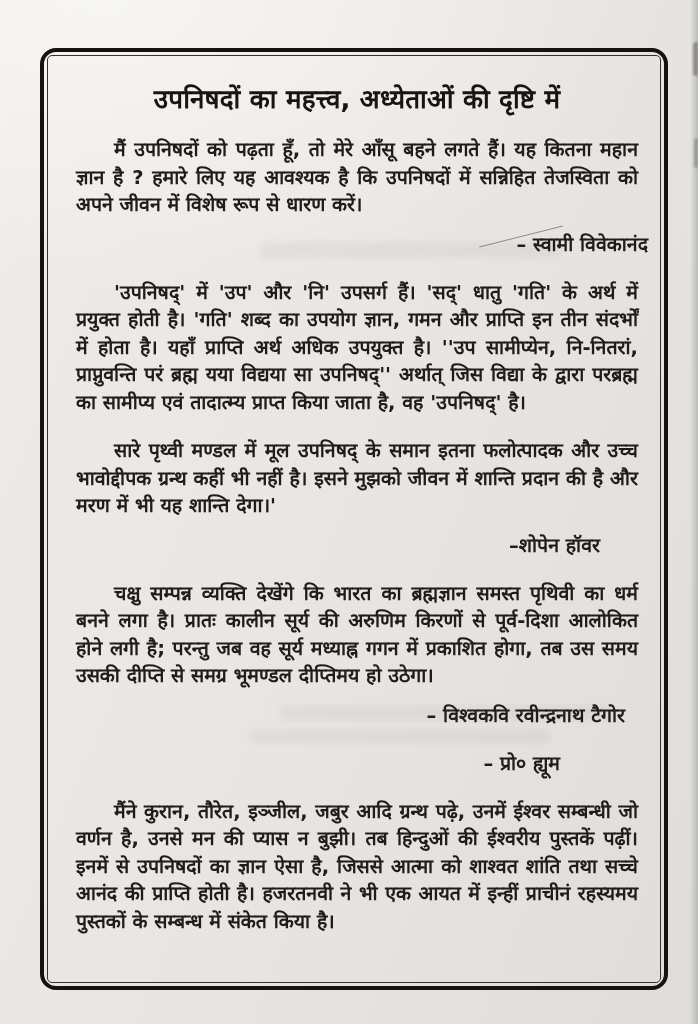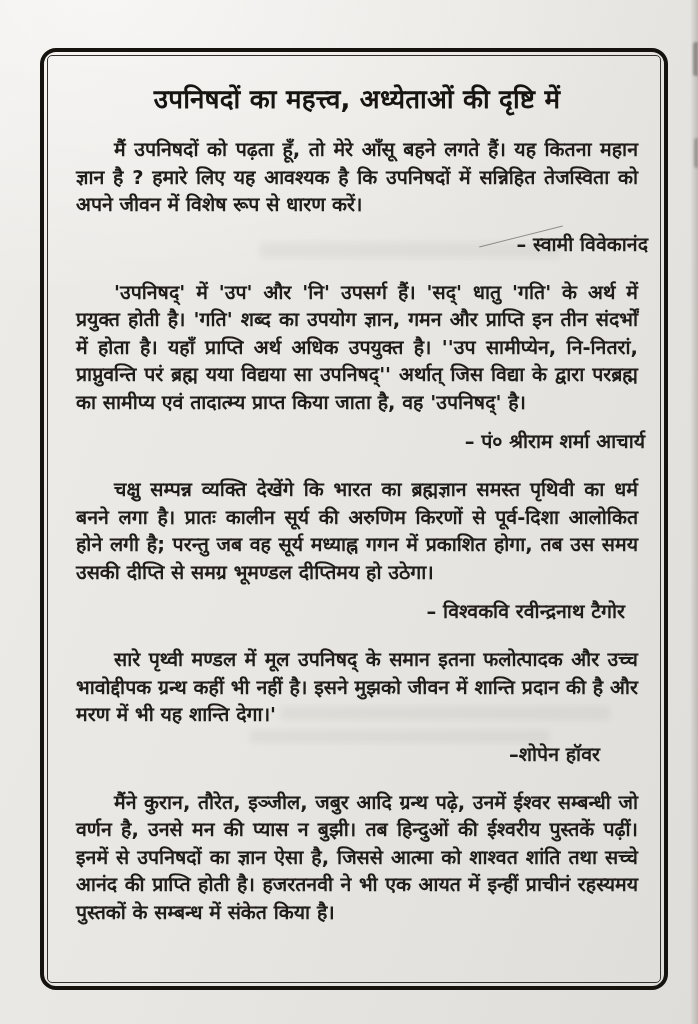--- a/index.html
+++ b/index.html
@@ -132,34 +132,34 @@
 
       <h1 class="page-title">उपनिषदों का महत्त्व, अध्येताओं की दृष्टि में</h1>
 
       <div class="quote q1">
         <p class="quote-text">मैं उपनिषदों को पढ़ता हूँ, तो मेरे आँसू बहने लगते हैं। यह कितना महान ज्ञान है ? हमारे लिए यह आवश्यक है कि उपनिषदों में सन्निहित तेजस्विता को अपने जीवन में विशेष रूप से धारण करें।</p>
         <div class="quote-author">– स्वामी विवेकानंद</div>
       </div>
 
       <div class="quote q2">
         <p class="quote-text">'उपनिषद्' में 'उप' और 'नि' उपसर्ग हैं। 'सद्' धातु 'गति' के अर्थ में प्रयुक्त होती है। 'गति' शब्द का उपयोग ज्ञान, गमन और प्राप्ति इन तीन संदर्भों में होता है। यहाँ प्राप्ति अर्थ अधिक उपयुक्त है। ''उप सामीप्येन, नि-नितरां, प्राप्नुवन्ति परं ब्रह्म यया विद्यया सा उपनिषद्'' अर्थात् जिस विद्या के द्वारा परब्रह्म का सामीप्य एवं तादात्म्य प्राप्त किया जाता है, वह 'उपनिषद्' है।</p>
-        <div class="quote-author">– पं० श्रीराम शर्मा आचार्य</div>
+      </div>
+
+      <div class="quote q4">
+        <p class="quote-text">सारे पृथ्वी मण्डल में मूल उपनिषद् के समान इतना फलोत्पादक और उच्च भावोद्दीपक ग्रन्थ कहीं भी नहीं है। इसने मुझको जीवन में शान्ति प्रदान की है और मरण में भी यह शान्ति देगा।'</p>
+        <div class="quote-author">–शोपेन हॉवर</div>
       </div>
 
       <div class="quote q3">
         <p class="quote-text">चक्षु सम्पन्न व्यक्ति देखेंगे कि भारत का ब्रह्मज्ञान समस्त पृथिवी का धर्म बनने लगा है। प्रातः कालीन सूर्य की अरुणिम किरणों से पूर्व-दिशा आलोकित होने लगी है; परन्तु जब वह सूर्य मध्याह्न गगन में प्रकाशित होगा, तब उस समय उसकी दीप्ति से समग्र भूमण्डल दीप्तिमय हो उठेगा।</p>
         <div class="quote-author">– विश्वकवि रवीन्द्रनाथ टैगोर</div>
       </div>
 
-      <div class="quote q4">
-        <p class="quote-text">सारे पृथ्वी मण्डल में मूल उपनिषद् के समान इतना फलोत्पादक और उच्च भावोद्दीपक ग्रन्थ कहीं भी नहीं है। इसने मुझको जीवन में शान्ति प्रदान की है और मरण में भी यह शान्ति देगा।'</p>
-        <div class="quote-author">–शोपेन हॉवर</div>
-      </div>
-
       <div class="quote q5">
+        <div class="quote-author">– प्रो० ह्यूम</div>
       </div>
 
       <div class="quote q6">
         <p class="quote-text">मैंने कुरान, तौरेत, इञ्जील, जबुर आदि ग्रन्थ पढ़े, उनमें ईश्वर सम्बन्धी जो वर्णन है, उनसे मन की प्यास न बुझी। तब हिन्दुओं की ईश्वरीय पुस्तकें पढ़ीं। इनमें से उपनिषदों का ज्ञान ऐसा है, जिससे आत्मा को शाश्वत शांति तथा सच्चे आनंद की प्राप्ति होती है। हजरतनवी ने भी एक आयत में इन्हीं प्राचीनं रहस्यमय पुस्तकों के सम्बन्ध में संकेत किया है।</p>
 
       </div>
 
     </div>
   </div>
 </div>

